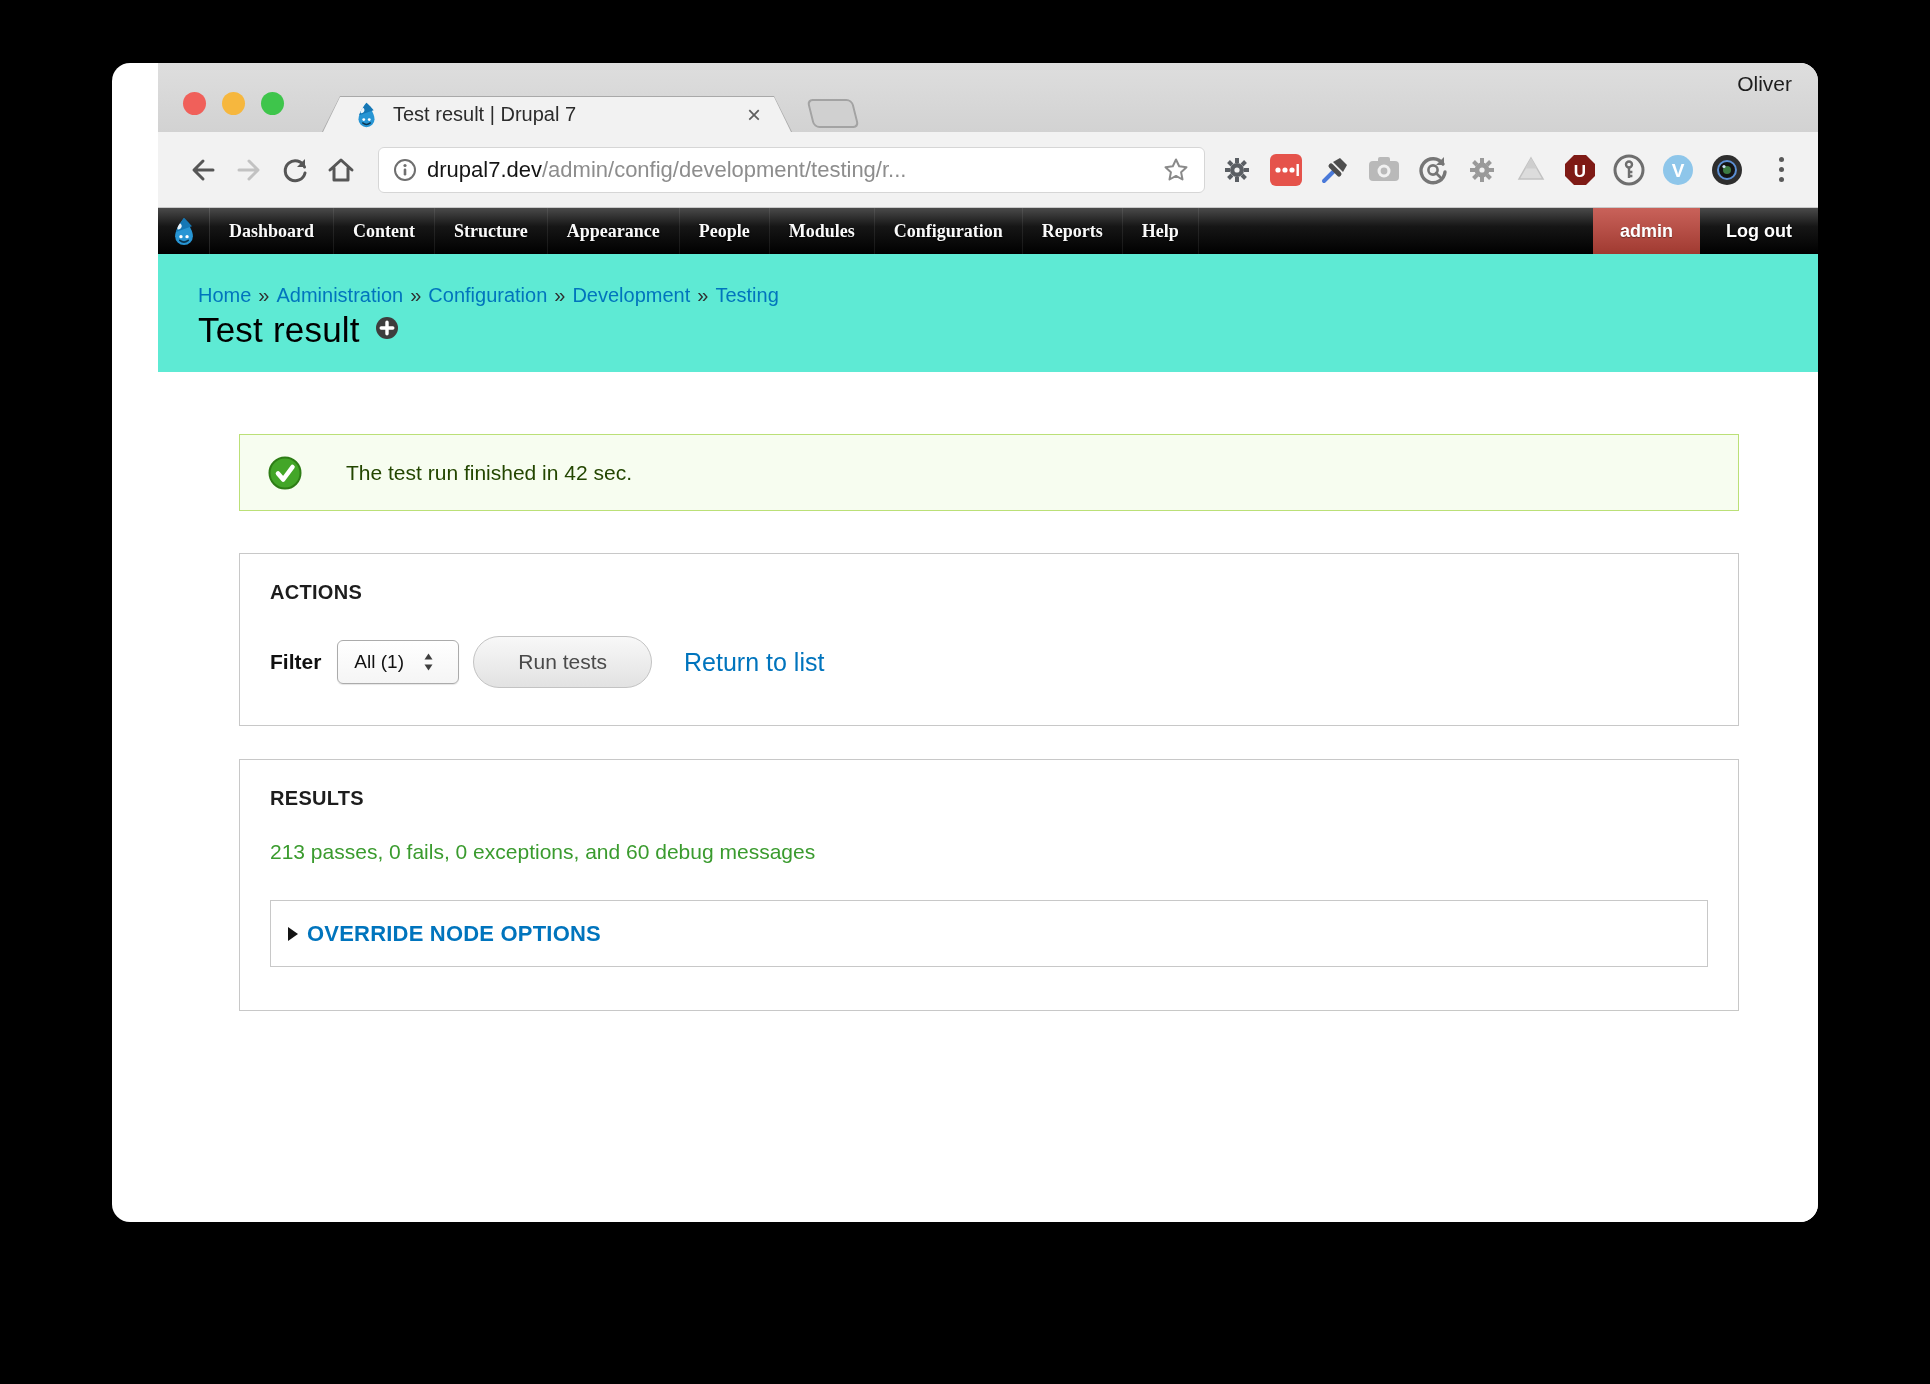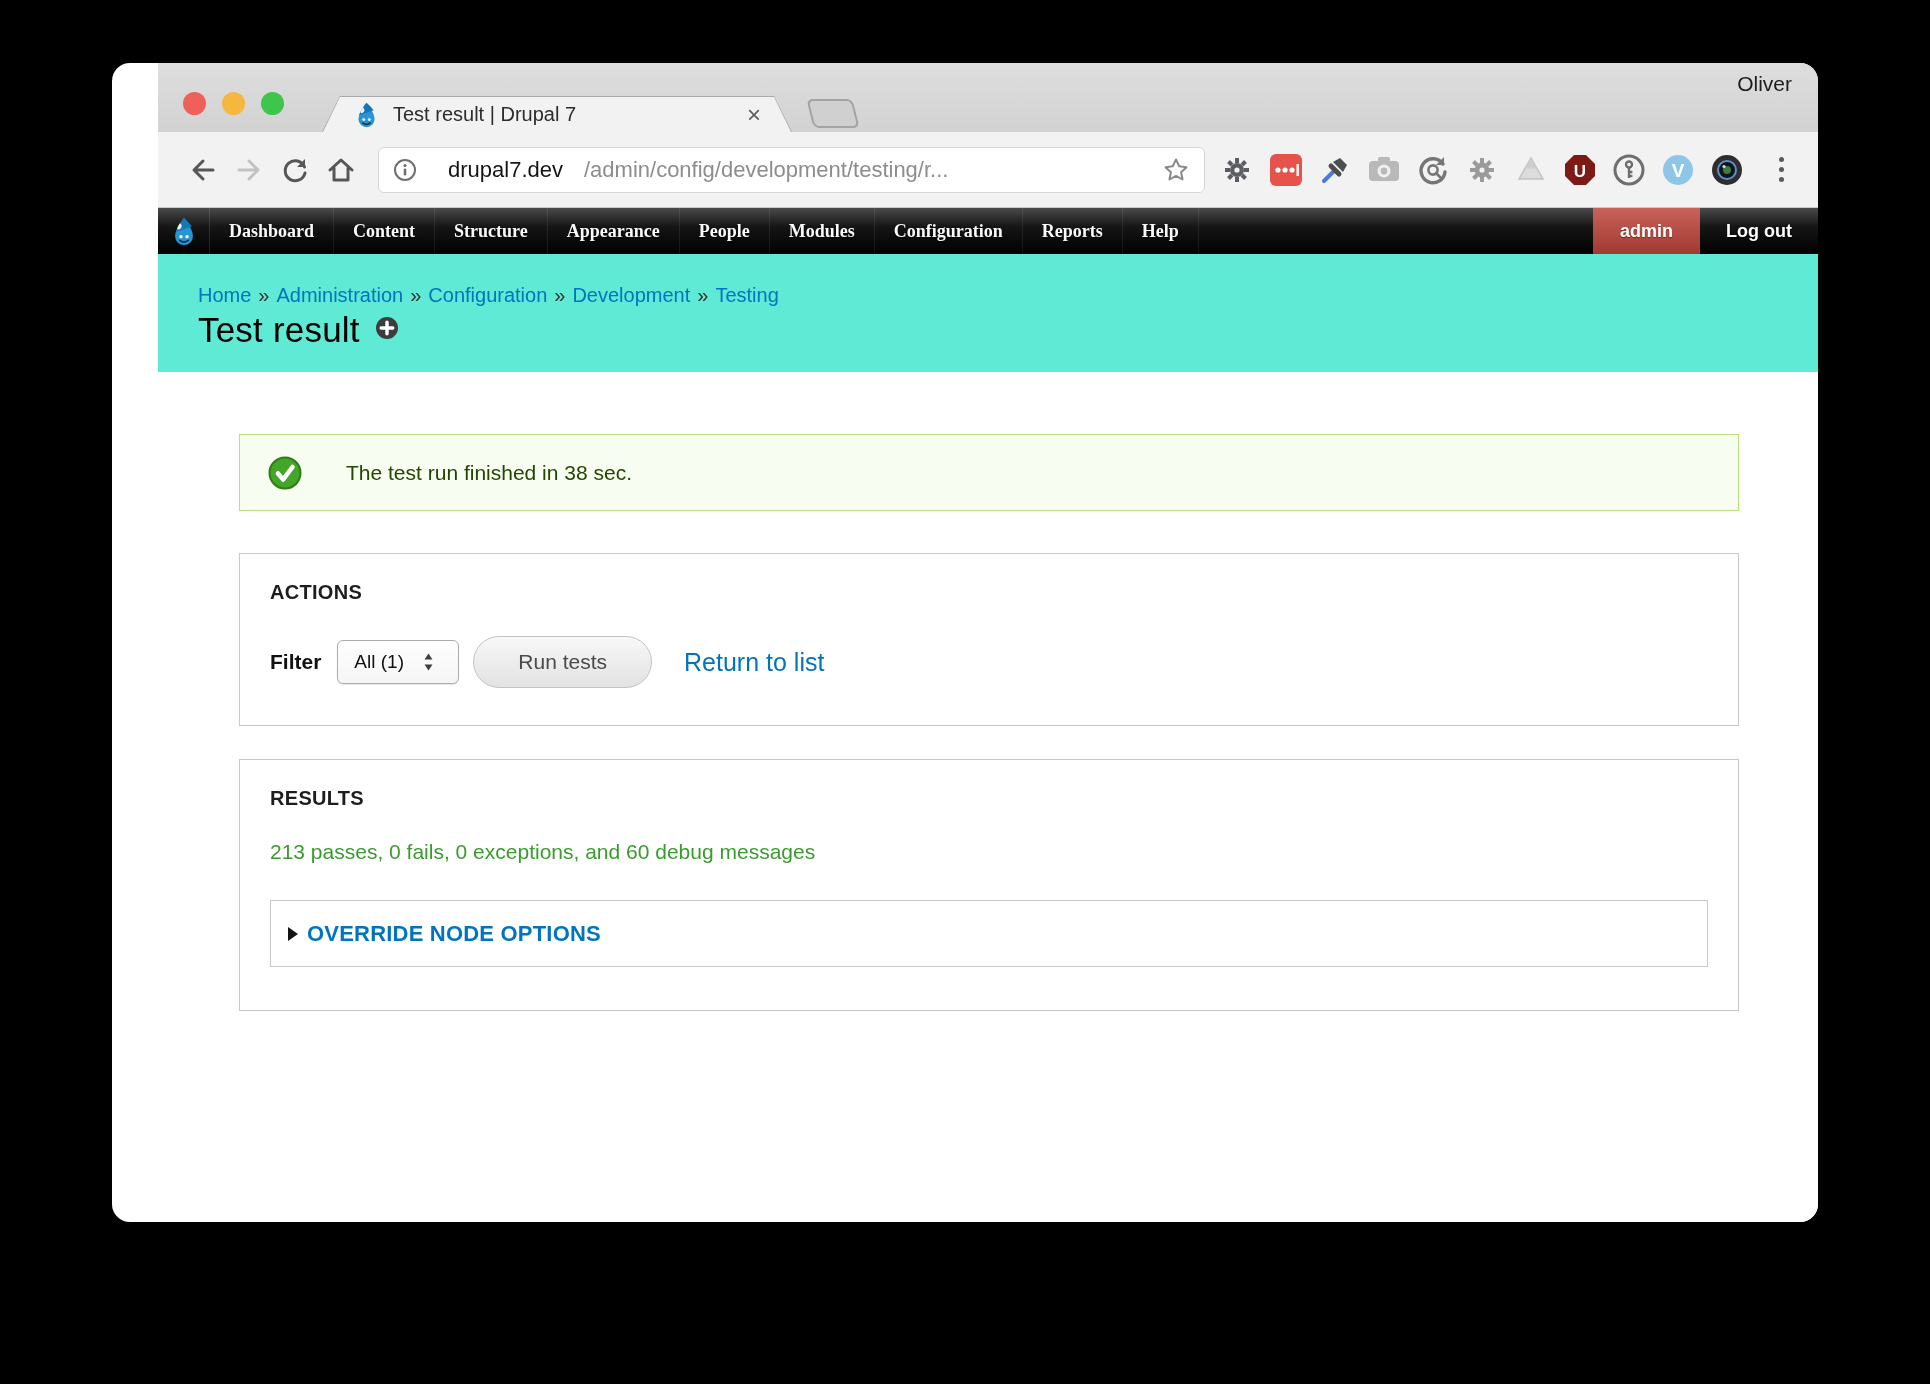--- a/index.html
+++ b/index.html
@@ -28,21 +28,21 @@
   .newtab { position:absolute; left:652px; top:36px; width:46px; height:29px;
             background:#d0d0d0; border:2px solid #a3a3a3; border-radius:6px; transform:skewX(14deg); }
 
   .profile { position:absolute; right:26px; top:9px; font-size:21px; color:#1d1d1d; }
 
   
   .btoolbar { height:76px; background:#f2f2f2; border-bottom:1px solid #c9c9c9;
               display:flex; align-items:center; padding:0 22px; flex:none; }
   .navbtn { width:46px; height:46px; display:flex; align-items:center; justify-content:center; flex:none; }
   .urlbar { flex:1; height:46px; background:#fff; border:1px solid #d6d6d6; border-radius:6px;
-            display:flex; align-items:center; padding:0 14px; margin:0 14px; min-width:0;gap:21px; }
+            display:flex; align-items:center; padding:0 14px; margin:0 14px; min-width:0; }
   .url-host { font-size:22px; color:#141414; margin-left:10px; white-space:nowrap; }
   .url-path { font-size:22px; color:#8d8d8d; white-space:nowrap; overflow:hidden;text-align:center; }
   .star { margin-left:auto; flex:none; }
   .extensions { display:flex; align-items:center; gap:13px; flex:none; }
   .ext { width:36px; height:36px; display:flex; align-items:center; justify-content:center; flex:none; }
   .menu-dots { width:30px; height:36px; display:flex; flex-direction:column; align-items:center;
                justify-content:center; gap:5px; margin-left:8px; }
   .menu-dots i { width:5px; height:5px; border-radius:50%; background:#5a5a5a; }
 
   
@@ -294,21 +294,21 @@
     </div>
   </div>
 
   <div class="content">
 
     <div class="status">
       <svg class="check" viewBox="0 0 34 34">
         <circle cx="17" cy="17" r="15.5" fill="#43a628" stroke="#2e7d16" stroke-width="2"></circle>
         <path d="M10 17.5l5.2 6L24.5 11" stroke="#fff" stroke-width="4.6" fill="none" stroke-linecap="round" stroke-linejoin="round"></path>
       </svg>
-      <span>The test run finished in 38 sec.</span>
+      <span>The test run finished in 42 sec.</span>
     </div>
 
     <div class="box actions">
       <div class="legend">ACTIONS</div>
       <div class="form-row">
         <span class="flabel">Filter</span>
         <span class="select">
           <span class="val">All (1)</span>
           <svg width="13" height="22" viewBox="0 0 13 22">
             <path d="M6.5 2.5L10.5 8.5H2.5Z" fill="#3f3f3f"></path>

